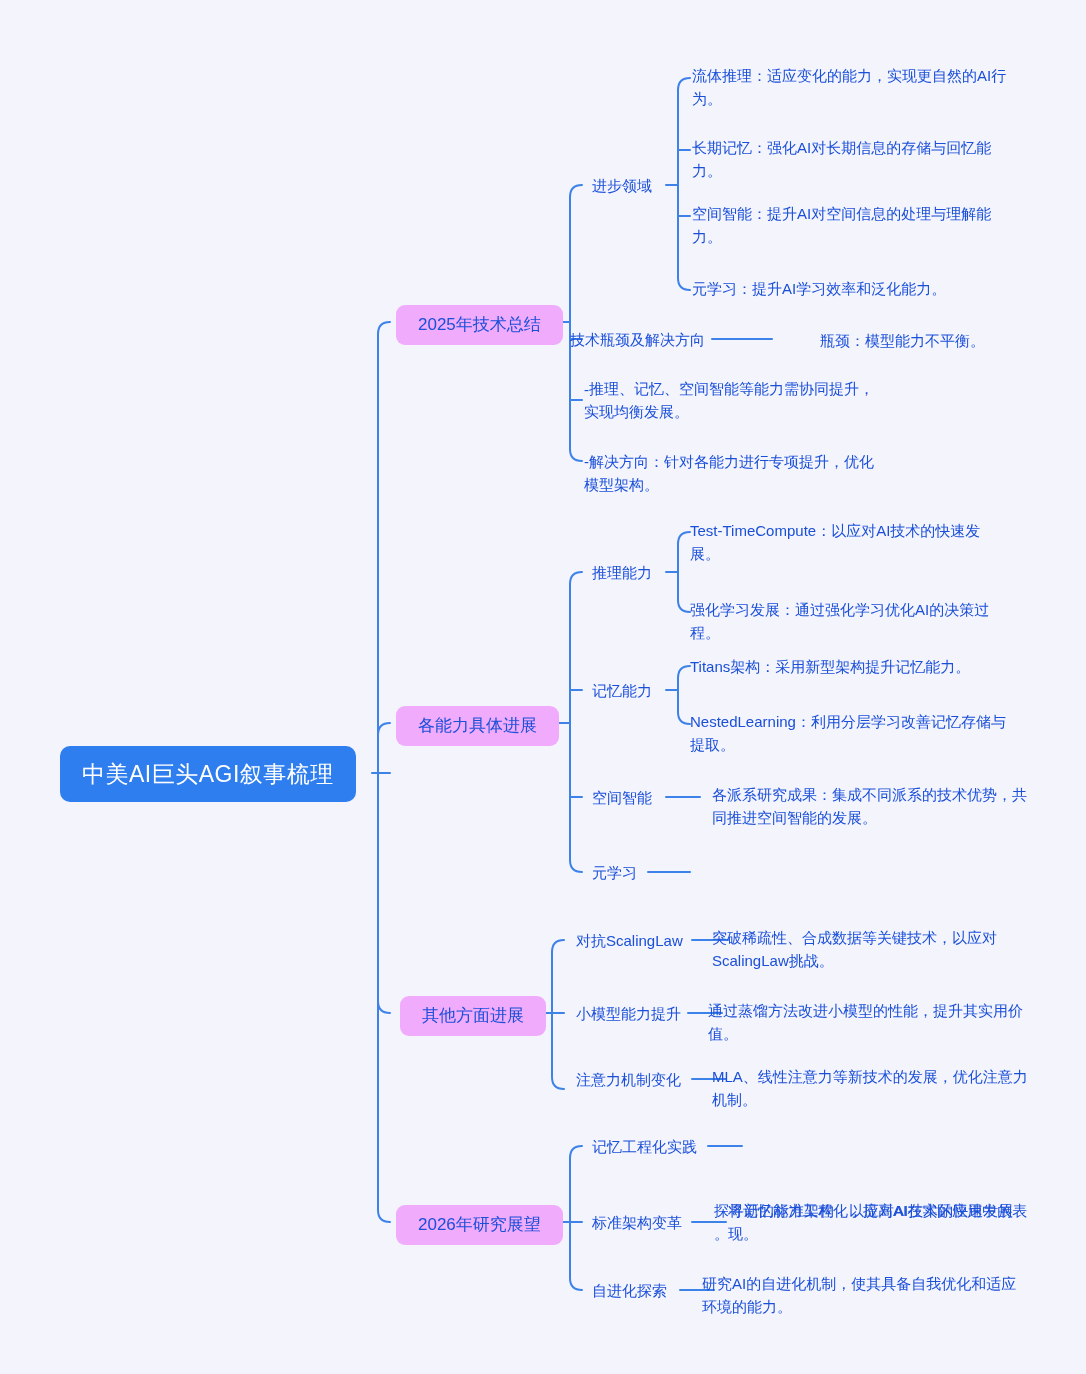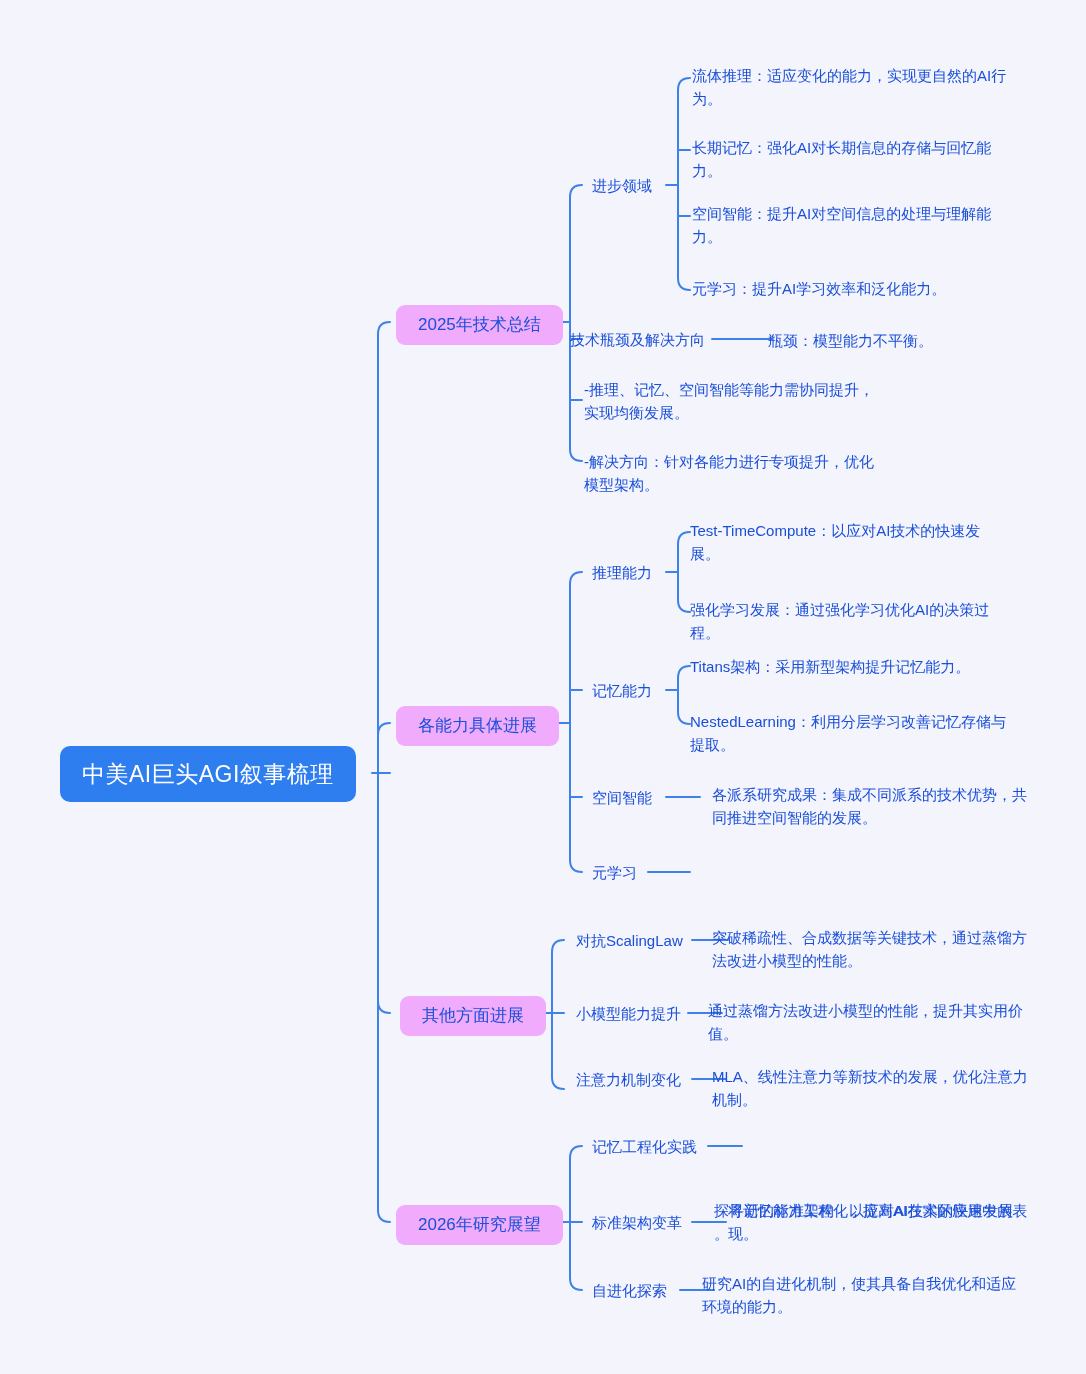--- a/index.html
+++ b/index.html
@@ -133,23 +133,23 @@
   <div class="node branch" style="left:396px; top:305px;">2025年技术总结</div>
 
   <div class="node lvl2" style="left:592px; top:175px;">进步领域</div>
 
   <div class="node leaf wide" style="left:692px; top:64px;">流体推理：适应变化的能力，实现更自然的AI行为。</div>
   <div class="node leaf wide" style="left:692px; top:136px;">长期记忆：强化AI对长期信息的存储与回忆能力。</div>
   <div class="node leaf wide" style="left:692px; top:202px;">空间智能：提升AI对空间信息的处理与理解能力。</div>
   <div class="node leaf nw" style="left:692px; top:277px;">元学习：提升AI学习效率和泛化能力。</div>
 
   <div class="node lvl2" style="left:570px; top:329px;">技术瓶颈及解决方向</div>
-  <div class="node leaf nw" style="left:768px; top:329px;">瓶颈：模型能力不平衡。</div>
+  <div class="node leaf nw" style="left:820px; top:329px;">瓶颈：模型能力不平衡。</div>
 
-  <div class="node leaf" style="left:584px; top:378px;">-推理、记忆、空间智能等能力需协同提升，
+  <div class="node leaf" style="left:584px; top:378px;font-family:Liberation Serif, serif;">-推理、记忆、空间智能等能力需协同提升，
 实现均衡发展。</div>
   <div class="node leaf" style="left:584px; top:450px;">-解决方向：针对各能力进行专项提升，优化
 模型架构。</div>
 
   <div class="node branch" style="left:396px; top:706px;">各能力具体进展</div>
 
   <div class="node lvl2" style="left:592px; top:562px;">推理能力</div>
   <div class="node leaf wide2" style="left:690px; top:519px;">Test-TimeCompute：以应对AI技术的快速发展。</div>
   <div class="node leaf wide2" style="left:690px; top:598px;">强化学习发展：通过强化学习优化AI的决策过程。</div>
 
@@ -158,21 +158,21 @@
   <div class="node leaf wide2" style="left:690px; top:710px;">NestedLearning：利用分层学习改善记忆存储与提取。</div>
 
   <div class="node lvl2" style="left:592px; top:787px;">空间智能</div>
   <div class="node leaf wide2" style="left:712px; top:783px;">各派系研究成果：集成不同派系的技术优势，共同推进空间智能的发展。</div>
 
   <div class="node lvl2" style="left:592px; top:862px;">元学习</div>
 
   <div class="node branch" style="left:400px; top:996px;">其他方面进展</div>
 
   <div class="node lvl2" style="left:576px; top:930px;">对抗ScalingLaw</div>
-  <div class="node leaf wide2" style="left:712px; top:926px;">突破稀疏性、合成数据等关键技术，通过蒸馏方法改进小模型的性能。</div>
+  <div class="node leaf wide2" style="left:712px; top:926px;">突破稀疏性、合成数据等关键技术，以应对ScalingLaw挑战。</div>
 
   <div class="node lvl2" style="left:576px; top:1003px;">小模型能力提升</div>
   <div class="node leaf wide2" style="left:708px; top:999px;">通过蒸馏方法改进小模型的性能，提升其实用价值。</div>
 
   <div class="node lvl2" style="left:576px; top:1069px;">注意力机制变化</div>
   <div class="node leaf wide2" style="left:712px; top:1065px;">MLA、线性注意力等新技术的发展，优化注意力机制。</div>
 
   <div class="node branch" style="left:396px; top:1205px;">2026年研究展望</div>
 
   <div class="node lvl2" style="left:592px; top:1136px;">记忆工程化实践</div>

